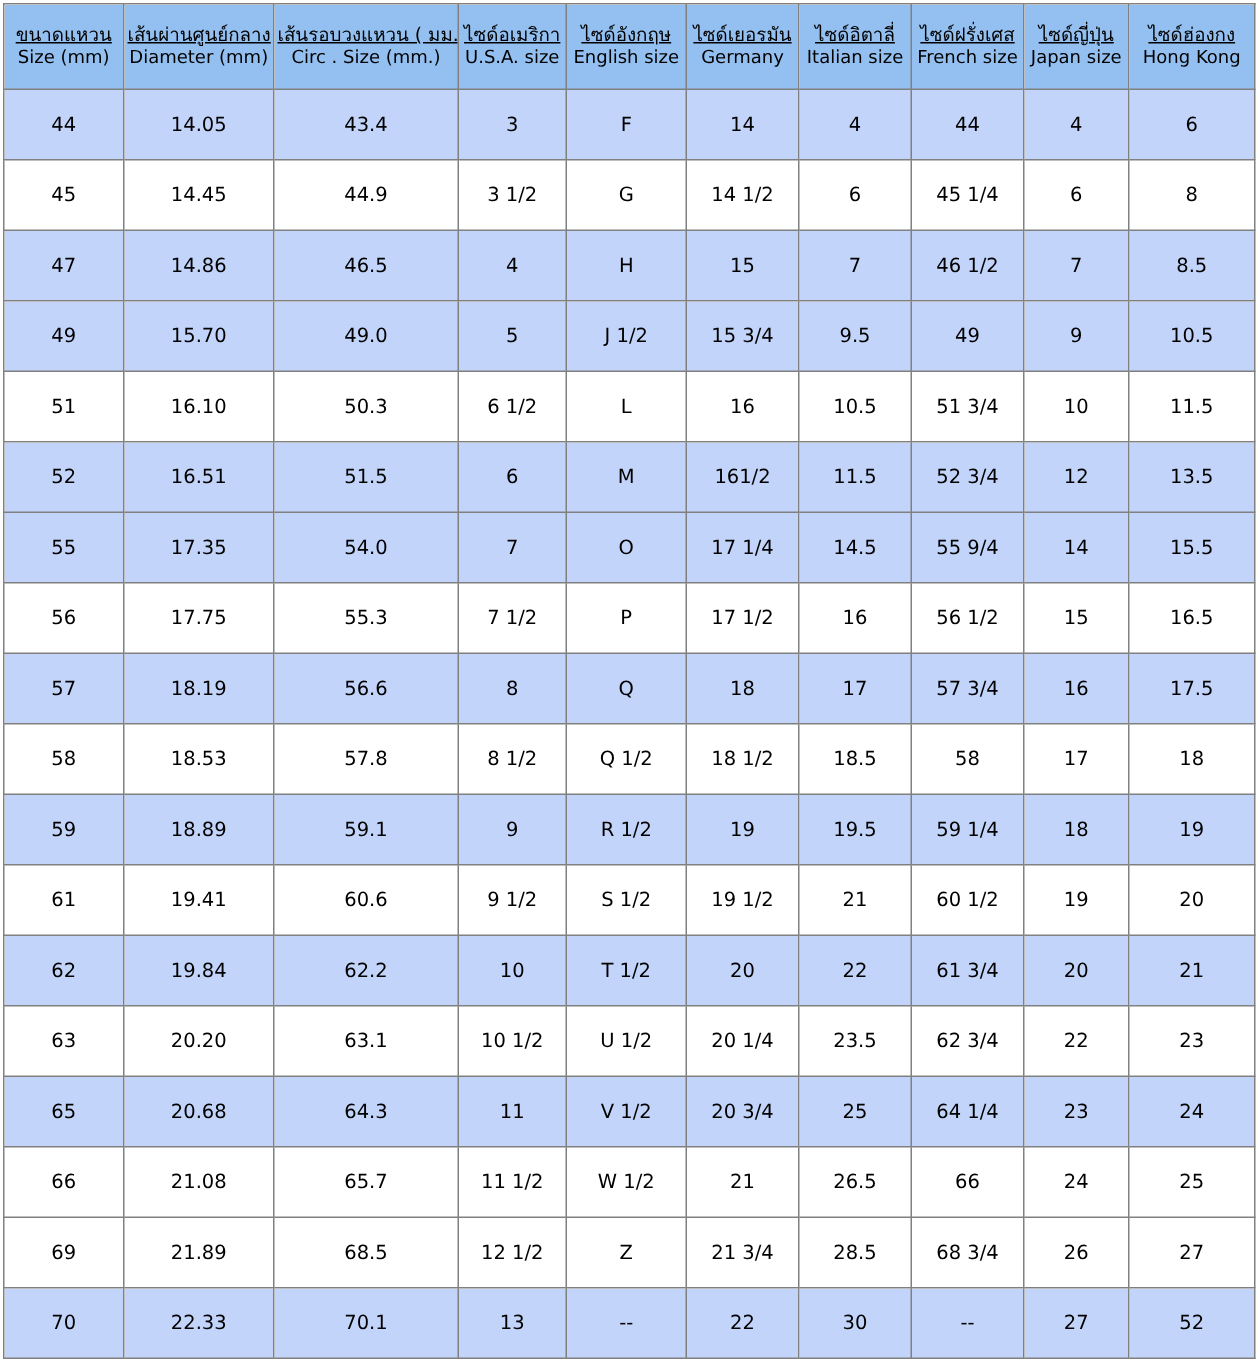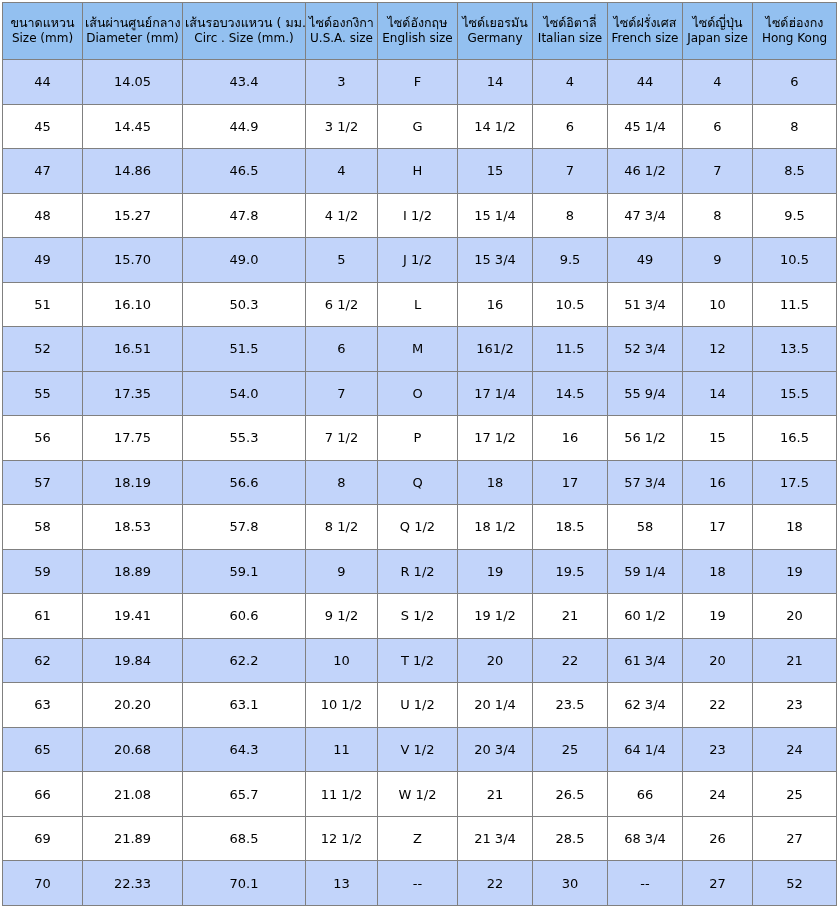--- a/index.html
+++ b/index.html
@@ -43,20 +43,21 @@
     background: #93c0f0;
     font-weight: normal;
     height: 56px;
     line-height: 1.25;
     font-size: 12.5px;
   }
   .th-thai {
     display: block;
     font-size: 12.5px;
     line-height: 1.3;
+    text-decoration: underline;
   }
   .th-en {
     display: block;
     font-size: 12px;
     line-height: 1.3;
   }
   table.size-table tbody td {
     height: 38.5px;
     font-size: 13px;
     background: #ffffff;
@@ -101,21 +102,21 @@
           </th>
           <th>
             <span class="th-thai">เส้นผ่านศูนย์กลาง</span>
             <span class="th-en">Diameter (mm)</span>
           </th>
           <th>
             <span class="th-thai">เส้นรอบวงแหวน ( มม.)</span>
             <span class="th-en">Circ . Size (mm.)</span>
           </th>
           <th>
-            <span class="th-thai">ไซด์องกงิกา</span>
+            <span class="th-thai">ไซด์อเมริกา</span>
             <span class="th-en">U.S.A. size</span>
           </th>
           <th>
             <span class="th-thai">ไซด์อังกฤษ</span>
             <span class="th-en">English size</span>
           </th>
           <th>
             <span class="th-thai">ไซด์เยอรมัน</span>
             <span class="th-en">Germany</span>
           </th>
@@ -167,32 +168,20 @@
           <td>14.86</td>
           <td>46.5</td>
           <td>4</td>
           <td>H</td>
           <td>15</td>
           <td>7</td>
           <td>46 1/2</td>
           <td>7</td>
           <td>8.5</td>
         </tr>
-        <tr>
-          <td>48</td>
-          <td>15.27</td>
-          <td>47.8</td>
-          <td>4 1/2</td>
-          <td>I 1/2</td>
-          <td>15 1/4</td>
-          <td>8</td>
-          <td>47 3/4</td>
-          <td>8</td>
-          <td>9.5</td>
-        </tr>
         <tr class="shade">
           <td>49</td>
           <td>15.70</td>
           <td>49.0</td>
           <td>5</td>
           <td>J 1/2</td>
           <td>15 3/4</td>
           <td>9.5</td>
           <td>49</td>
           <td>9</td>

